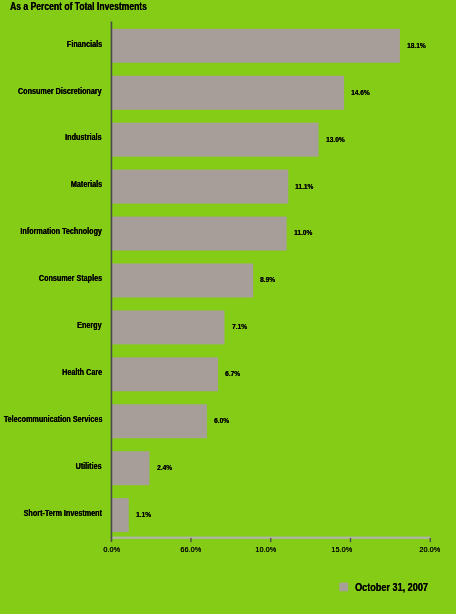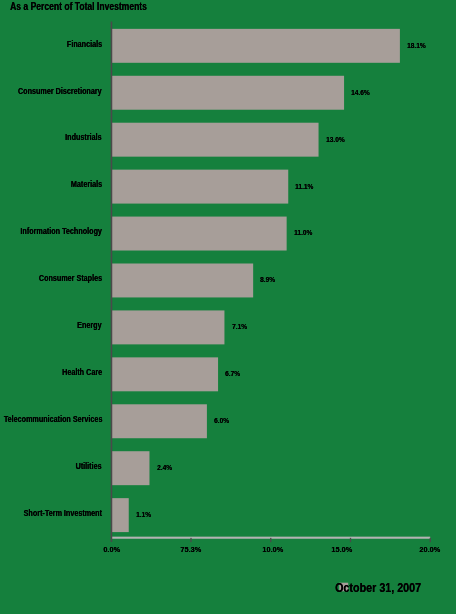--- a/index.html
+++ b/index.html
@@ -1,21 +1,21 @@
 <!DOCTYPE html>
 <html><head>
 <meta charset="utf-8">
 <title>As a Percent of Total Investments</title>
 <style>
   html,body{margin:0;padding:0;background:#ffffff;}
   body{width:456px;height:614px;overflow:hidden;background:#ffffff;
        font-family:"Liberation Sans",sans-serif;color:#000000;}
 
   
-  #page{position:relative;width:456px;height:614px;background:#15803d;
+  #page{position:relative;width:456px;height:614px;background:#84cc16;
         filter:opacity(1);overflow:hidden;}
 
   
   .cond{display:inline-block;white-space:nowrap;transform-origin:left center;}
 
   #chart-graphics{position:absolute;left:0;top:0;width:456px;height:614px;}
   #chart-text{position:absolute;left:0;top:0;width:420px;height:614px;}
 
   .bar{fill:#a79e99;}
   .axis-line{fill:#4a4a4a;}
@@ -27,26 +27,26 @@
   #chart-title .cond{transform:scaleX(0.778);}
 
   .cat-label{position:absolute;left:0;width:102px;font-size:9px;font-weight:bold;
              line-height:12px;color:#000000;white-space:nowrap;text-shadow:0.25px 0 0 #000000;}
   .cat-label .cond{position:absolute;right:0;top:0;transform:scaleX(0.8);transform-origin:right center;}
 
   .val-label{position:absolute;font-size:7px;font-weight:bold;line-height:10px;
              color:#000000;white-space:nowrap;text-shadow:0.18px 0 0 #000000;}
   .val-label .cond{transform:scaleX(0.94);}
 
-  .tick-label{position:absolute;top:545.2px;width:80px;font-size:7.6px;font-weight:bold;
+  .tick-label{position:absolute;top:545.2px;width:80px;font-size:7.6px;font-weight:normal;
               line-height:10px;color:#000000;text-align:center;white-space:nowrap;
               text-shadow:0.18px 0 0 #000000;}
   .tick-label .cond{transform:scaleX(0.97);transform-origin:center center;}
 
-  .legend-label{position:absolute;left:335px;top:581.3px;font-size:13px;font-weight:bold;
+  .legend-label{position:absolute;left:355px;top:581.3px;font-size:11px;font-weight:bold;
                 line-height:13px;color:#000000;white-space:nowrap;text-shadow:0.22px 0 0 #000000;}
   .legend-label .cond{transform:scaleX(0.827);}
 </style>
 </head>
 <body>
 
 <div id="page">
 
   <div id="chart-title"><span class="cond">As a Percent of Total Investments</span></div>
 
@@ -110,20 +110,20 @@
     <div class="val-label" style="left:325.75px;top:134.585px"><span class="cond">13.0%</span></div>
     <div class="val-label" style="left:295.445px;top:181.515px"><span class="cond">11.1%</span></div>
     <div class="val-label" style="left:293.85px;top:228.445px"><span class="cond">11.0%</span></div>
     <div class="val-label" style="left:260.355px;top:275.375px"><span class="cond">8.9%</span></div>
     <div class="val-label" style="left:231.645px;top:322.305px"><span class="cond">7.1%</span></div>
     <div class="val-label" style="left:225.265px;top:369.235px"><span class="cond">6.7%</span></div>
     <div class="val-label" style="left:214.1px;top:416.165px"><span class="cond">6.0%</span></div>
     <div class="val-label" style="left:156.68px;top:463.095px"><span class="cond">2.4%</span></div>
     <div class="val-label" style="left:135.945px;top:510.025px"><span class="cond">1.1%</span></div>
     <div class="tick-label" style="left:71.2px"><span class="cond">0.0%</span></div>
-    <div class="tick-label" style="left:150.95px"><span class="cond">75.3%</span></div>
-    <div class="tick-label" style="left:233px"><span class="cond">10.0%</span></div>
+    <div class="tick-label" style="left:150.95px"><span class="cond">66.0%</span></div>
+    <div class="tick-label" style="left:226px"><span class="cond">10.0%</span></div>
     <div class="tick-label" style="left:302px"><span class="cond">15.0%</span></div>
     <div class="tick-label" style="left:390.2px"><span class="cond">20.0%</span></div>
     <div class="legend-label"><span class="cond">October 31, 2007</span></div>
   </div>
 
 </div>
 
 </body></html>

